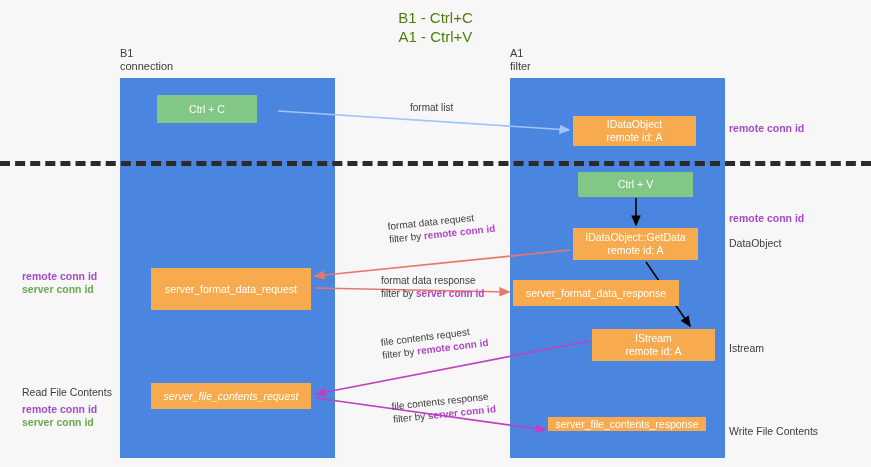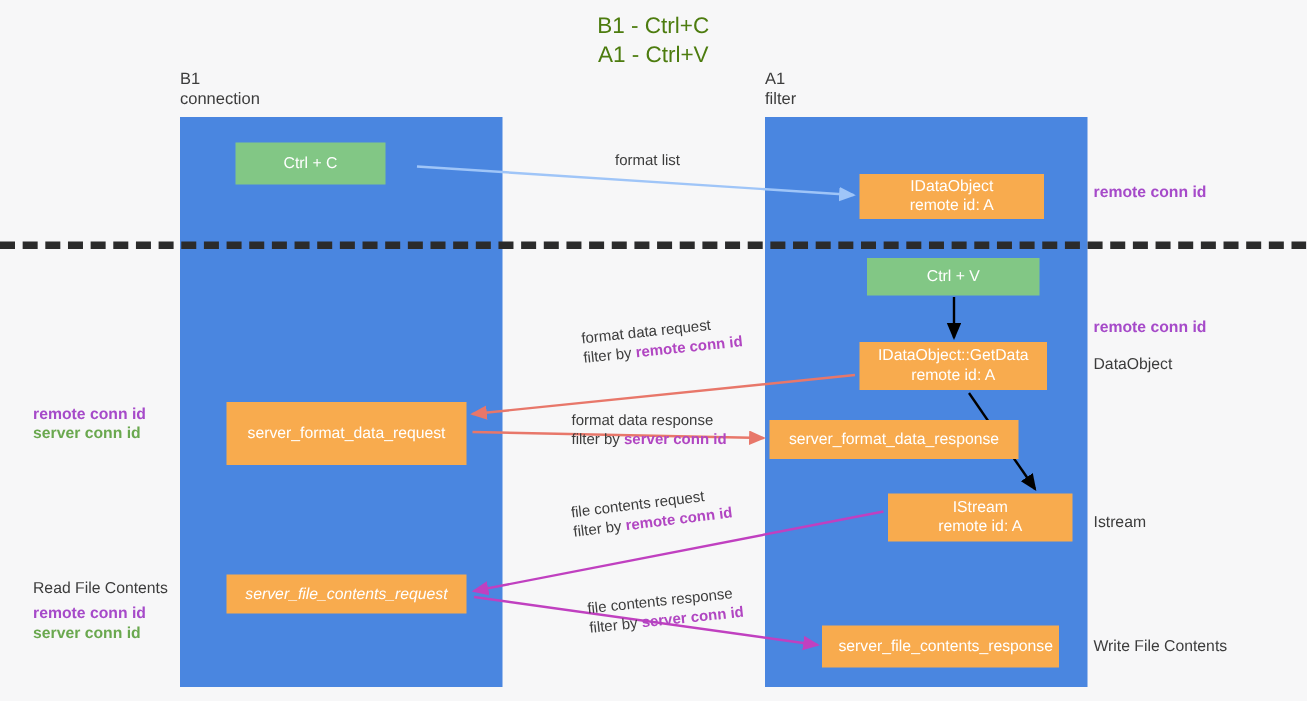--- a/index.html
+++ b/index.html
@@ -157,21 +157,21 @@
   <div class="node orange" id="node-5" style="left: 513px; top: 280px; width: 166px; height: 26px; background: rgb(248, 171, 78);">
     <span>server_format_data_response</span>
   </div>
   <div class="node orange" id="node-6" style="left: 592px; top: 329px; width: 123px; height: 32px; background: rgb(248, 171, 78);">
     <span>IStream</span>
     <span class="l2">remote id: A</span>
   </div>
   <div class="node orange" id="node-7" style="left: 151px; top: 383px; width: 160px; height: 26px; background: rgb(248, 171, 78); font-style: italic;">
     <span>server_file_contents_request</span>
   </div>
-  <div class="node orange" id="node-8" style="left: 548px; top: 417px; width: 158px; height: 28px; background: rgb(248, 171, 78); align-items: flex-end;">
+  <div class="node orange" id="node-8" style="left: 548px; top: 417px; width: 158px; height: 14px; background: rgb(248, 171, 78);">
     <span>server_file_contents_response</span>
   </div>
 
   <div class="edge-label" id="el-0" style="left: 410px; top: 101px; transform: rotate(0deg);">
       <div>format list</div>
     </div>
   <div class="edge-label" id="el-1" style="left: 387px; top: 220px; transform: rotate(-6deg);">
       <div>format data request</div>
       <div>filter by <span class="hl-remote">remote conn id</span></div>
     </div>

